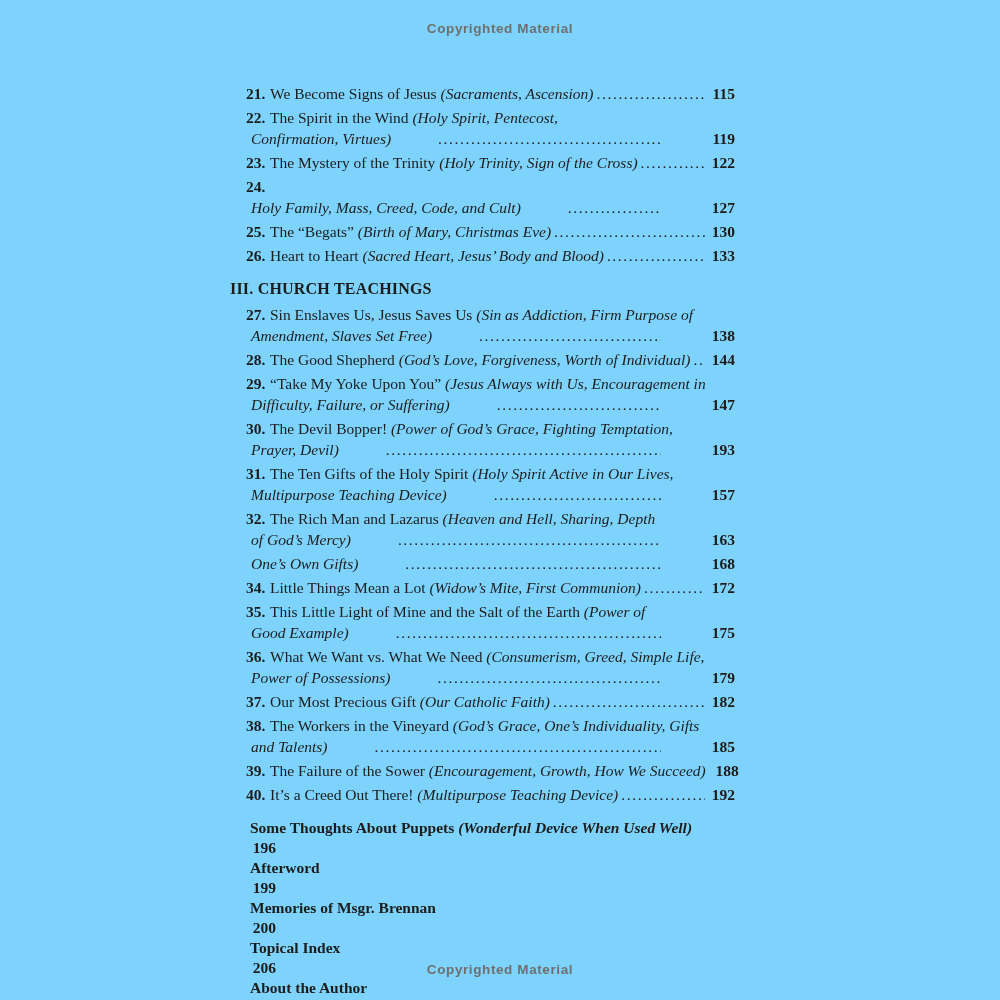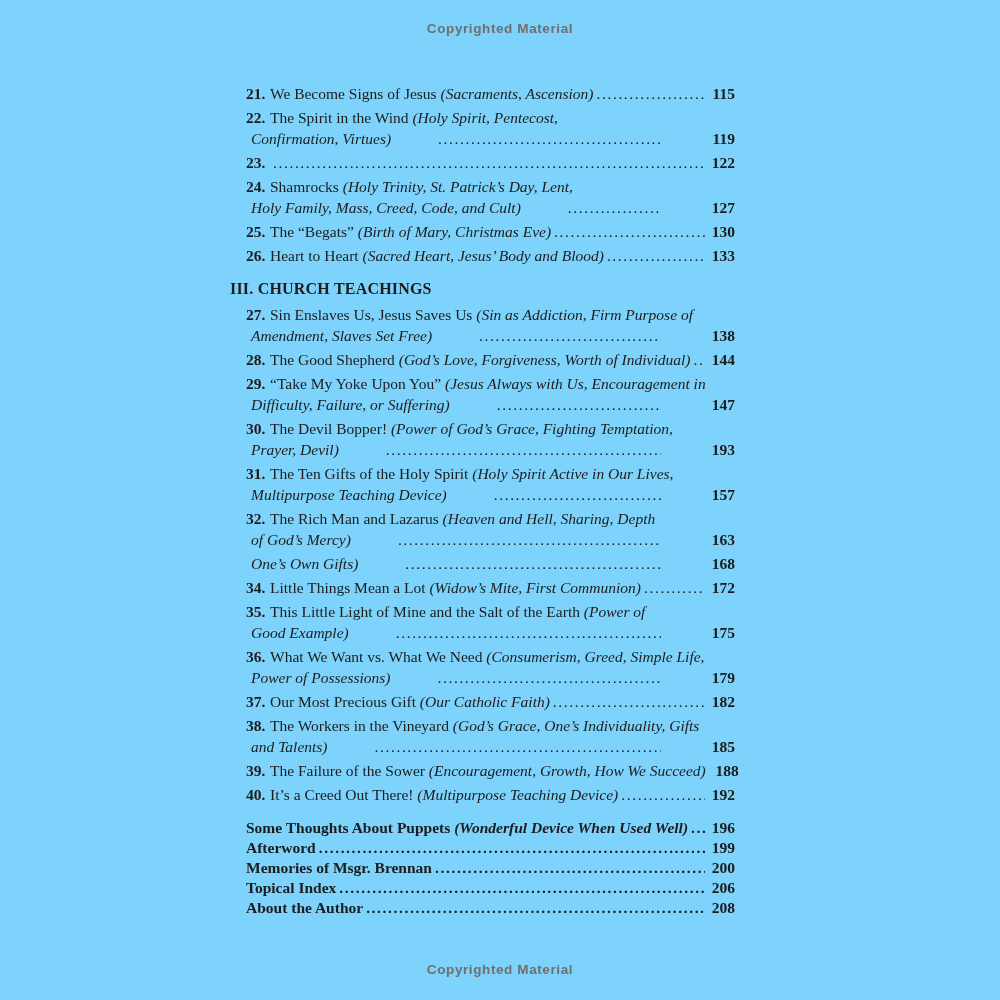--- a/index.html
+++ b/index.html
@@ -24,21 +24,21 @@
   }
   .entry { margin-left:16px; margin-top:3px; }
   .line { display:flex; align-items:baseline; }
   .num { flex:0 0 24px; font-weight:bold; }
   .text { flex:0 0 auto; white-space:nowrap; }
   .ital { font-style:italic; }
   .line-cont { padding-left:5px;gap:44px; }
   .dots { flex:1 1 0; min-width:0; overflow:hidden; white-space:nowrap; margin-left:3px; letter-spacing:1.6px; }
   .pg { flex:0 0 auto; font-weight:bold; min-width:26px; text-align:right; margin-left:4px; }
   .back-matter { margin-top:13px; margin-left:16px; }
-  .back-matter .line { line-height:20px; font-weight:bold; }
+  .back-matter .line { line-height:20px; font-weight:bold;flex-direction:column; }
   .back-matter .ital { font-weight:bold; }
 </style>
 </head>
 <body>
 
 <div class="page">
   <div class="watermark wm-top">Copyrighted Material</div>
 
   <div class="toc">
       <div class="entry">
@@ -56,28 +56,28 @@
         </div>
         <div class="line line-cont">
           <span class="text"><span class="ital">Confirmation, Virtues)</span></span>
           <span class="dots">............................................................................................................................................................................................................................................................................................................</span>
           <span class="pg">119</span>
         </div>
       </div>
       <div class="entry">
         <div class="line line-first">
           <span class="num">23.</span>
+          <span class="text"><span class="ttl">The Mystery of the Trinity </span><span class="ital">(Holy Trinity, Sign of the Cross) </span></span>
           <span class="dots">............................................................................................................................................................................................................................................................................................................</span>
           <span class="pg">122</span>
         </div>
       </div>
       <div class="entry">
         <div class="line line-first">
           <span class="num">24.</span>
-          <span class="text"><span class="ttl">Shamrocks </span><span class="ital">(Holy Trinity, St. Patrick’s Day, Lent,</span></span>
         </div>
         <div class="line line-cont">
           <span class="text"><span class="ital">Holy Family, Mass, Creed, Code, and Cult) </span></span>
           <span class="dots">............................................................................................................................................................................................................................................................................................................</span>
           <span class="pg">127</span>
         </div>
       </div>
       <div class="entry">
         <div class="line line-first">
           <span class="num">25.</span>

